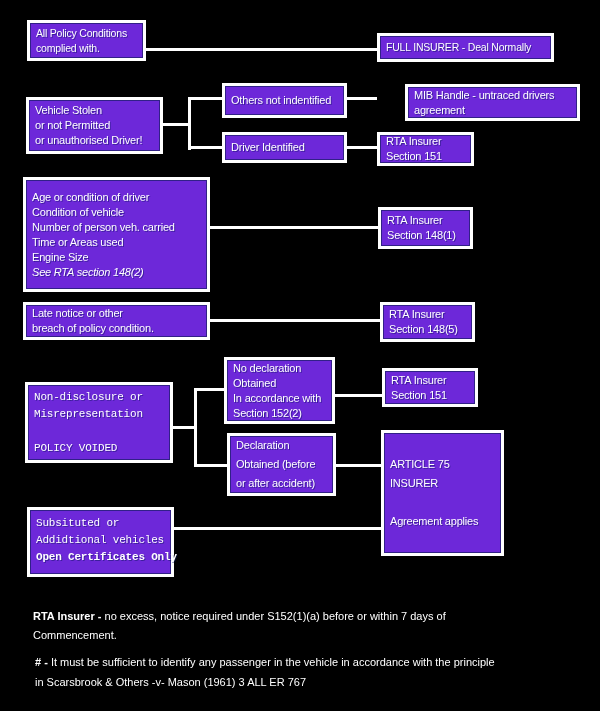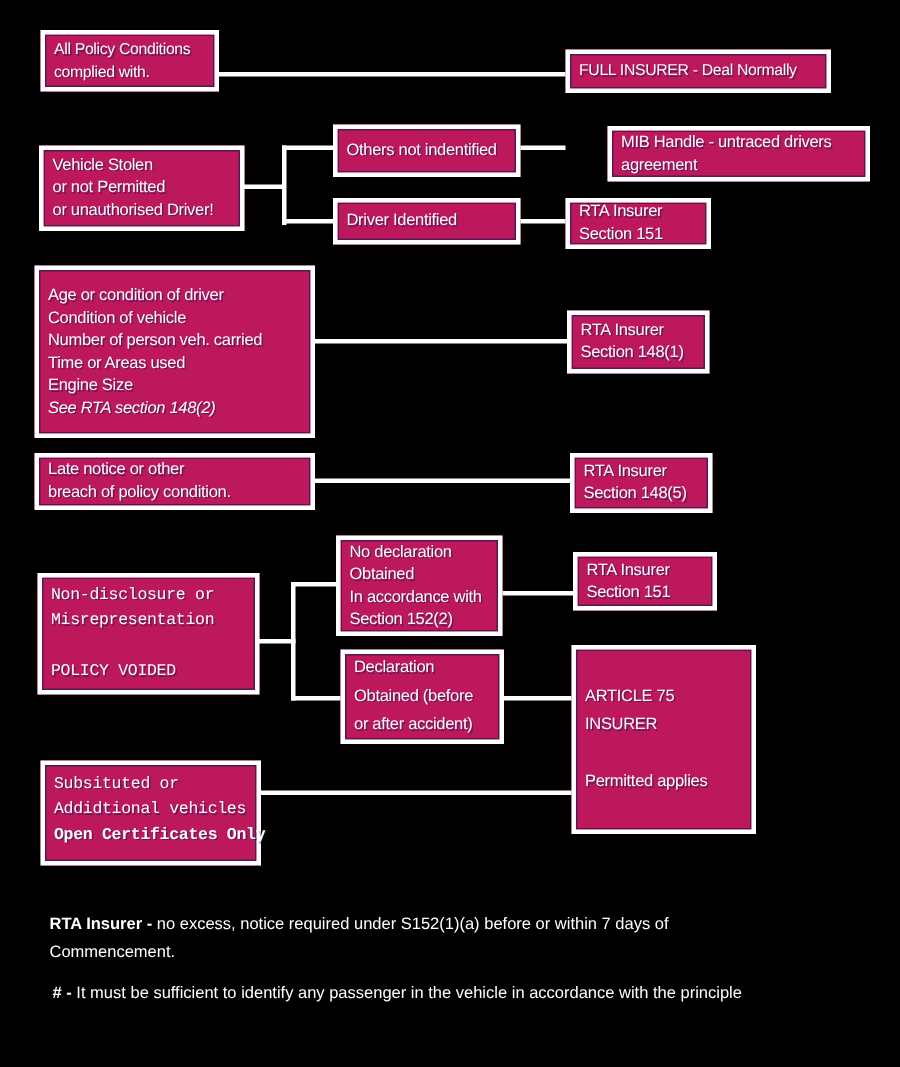--- a/index.html
+++ b/index.html
@@ -7,21 +7,21 @@
     position: relative;
     width: 600px;
     height: 711px;
     background: #000000;
     font-family: "Liberation Sans", sans-serif;
     overflow: hidden;
   }
   .node {
     position: absolute;
     box-sizing: border-box;
-    background: #be185d;
+    background: #6d28d9;
     border: 3px solid #ffffff;
     box-shadow: inset 0 0 0 1px rgba(0,25,70,.55);
     color: #ffffff;
     display: flex;
     flex-direction: column;
     justify-content: center;
     padding: 1px 4px 1px 6px;
     font-size: 11px;
     letter-spacing: -0.2px;
   }
@@ -115,21 +115,21 @@
       <div class="ln">or after accident)</div>
     </div>
   <div class="node" style="left:382px; top:368px; width:96px; height:39px;">
       <div class="ln">RTA Insurer</div>
       <div class="ln">Section 151</div>
     </div>
   <div class="node lh19" style="left:381px; top:430px; width:123px; height:126px;">
       <div class="ln">ARTICLE 75</div>
       <div class="ln">INSURER</div>
       <div class="ln">&nbsp;</div>
-      <div class="ln">Permitted applies</div>
+      <div class="ln">Agreement applies</div>
     </div>
 
   <div class="node lh17 top" style="left:27px; top:507px; width:147px; height:70px;">
       <div class="ln">Subsituted or</div>
       <div class="ln">Addidtional vehicles</div>
       <div class="ln bold">Open Certificates Only</div>
     </div>
 
   <div class="conn" style="left:146px; top:48px;  width:231px; height:3px;"></div>
   <div class="conn" style="left:160px; top:123px; width:30px;  height:3px;"></div>
@@ -148,15 +148,16 @@
   <div class="conn" style="left:336px; top:464px; width:45px;  height:3px;"></div>
   <div class="conn" style="left:174px; top:527px; width:207px; height:3px;"></div>
 
   <div class="fn fn1" style="left:33px; top:607px; width:530px;">
     <span class="b">RTA Insurer - </span><span>no excess, notice required under S152(1)(a) before or within 7 days of</span><br>
     <span>Commencement.</span>
   </div>
 
   <div class="fn fn2" style="left:35px; top:652px; width:545px;">
     <span class="b"># - </span><span>It must be sufficient to identify any passenger in the vehicle in accordance with the principle</span><br>
+    <span>in Scarsbrook &amp; Others -v- Mason (1961) 3 ALL ER 767</span>
   </div>
 
 </div>
 
 </body></html>

